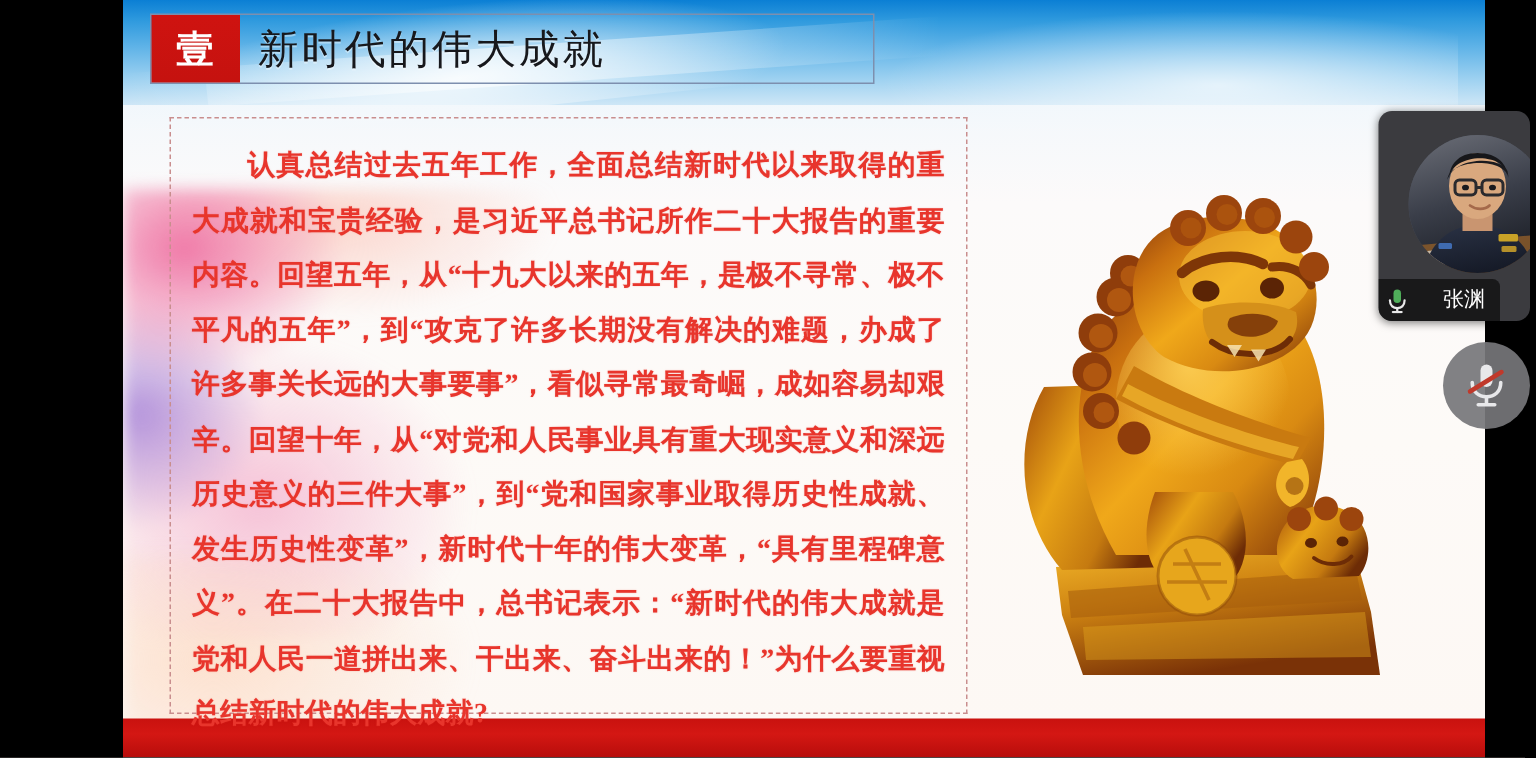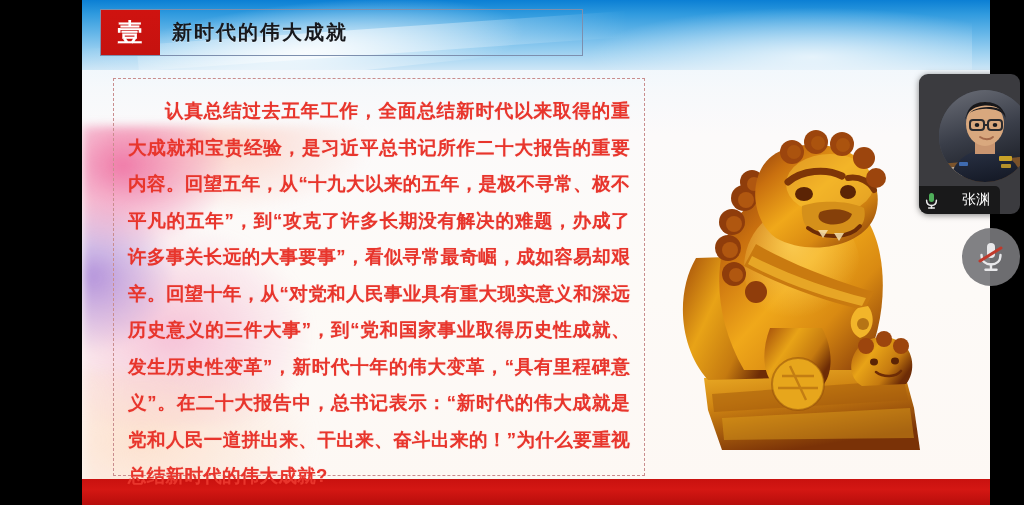--- a/index.html
+++ b/index.html
@@ -80,34 +80,34 @@
     width:59px; height:45px;
     background:linear-gradient(180deg,#cf1310 0%,#c5120f 100%);
     display:flex; align-items:center; justify-content:center;
     color:#fff; font-size:25px; font-weight:bold; letter-spacing:1px;
     z-index:13;
     font-family:"DejaVu Sans","Liberation Sans",sans-serif;
   }
   #titletext {
     position:absolute; left:90px; top:10px; height:45px;
     display:flex; align-items:center;
-    font-size:20px; font-weight:bold; color:#17181c; letter-spacing:2px;
+    font-size:27px; font-weight:normal; color:#17181c; letter-spacing:2px;
     z-index:13;
     font-family:"DejaVu Sans","Liberation Sans",sans-serif;
     text-shadow:0 1px 0 rgba(255,255,255,.4);
   }
 
   
   #textbox {
     position:absolute; left:31px; top:78px; width:532px; height:398px;
     border:1px dashed #c98e8e; z-index:14;
     padding:14px 14px 8px 14px;
   }
   #bodytext {
-    font-family:Liberation Sans, sans-serif;
+    font-family:Liberation Serif, serif;
     font-size:18.5px; font-weight:bold; line-height:36.5px;
     color:#e8352c; letter-spacing:.3px;
     text-indent:2em;
     text-align:justify;
     text-shadow:0 0 1px rgba(232,53,44,.35);
     white-space:normal;
   }
 
   
   #lion { position:absolute; left:570px; top:78px; width:300px; height:390px; z-index:10; }

